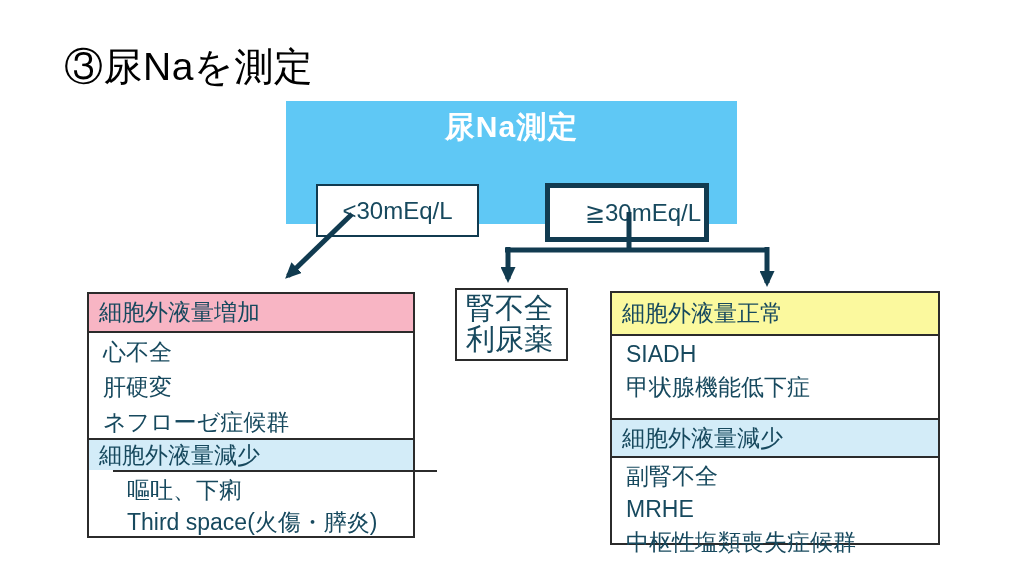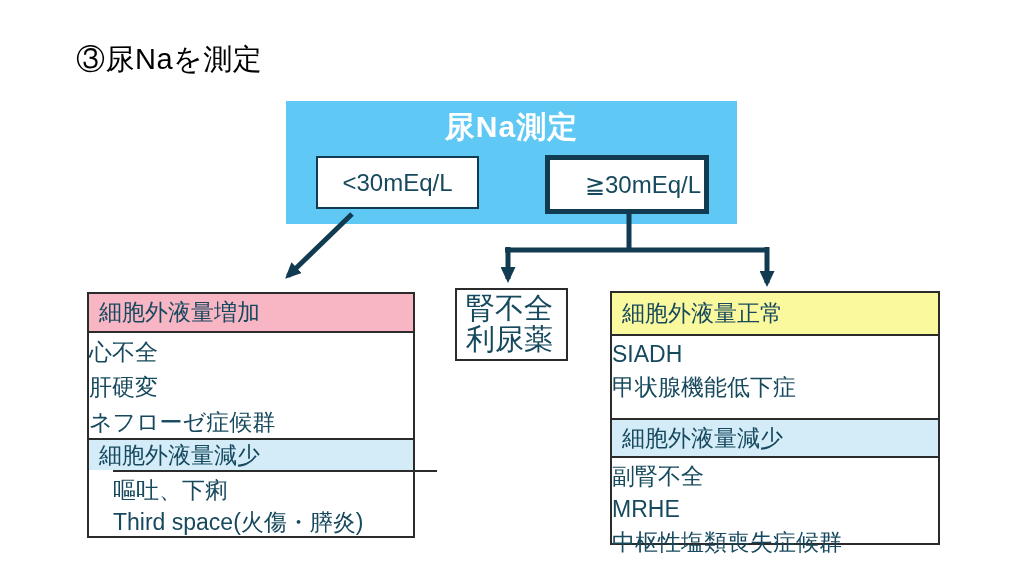--- a/index.html
+++ b/index.html
@@ -8,22 +8,22 @@
     background: #ffffff;
     font-family: "Liberation Sans", sans-serif;
     position: relative;
     overflow: hidden;
   }
   * { box-sizing: border-box; }
 
   .slide { position: absolute; inset: 0; background: #fff; }
 
   .slide-title {
-    position: absolute; left: 76px; top: 40px;
-    font-size: 29px; color: #000; letter-spacing: 0.5px;
+    position: absolute; left: 64px; top: 40px;
+    font-size: 39px; color: #000; letter-spacing: 0.5px;
     white-space: nowrap;
   }
 
   
   .root-box {
     position: absolute; left: 286px; top: 101px;
     width: 451px; height: 123px;
     background: var(--sky, #5FC8F5);
   }
   .root-title {
@@ -31,20 +31,21 @@
     text-align: center;
     font-size: 30px; font-weight: bold; color: #ffffff;
     letter-spacing: 1px;
   }
   .branch {
     position: absolute; background: #ffffff;
     color: var(--teal, #17495E);
     font-size: 24px;
     display: flex; align-items: center; justify-content: center;
     white-space: nowrap;
+    margin-top: 28px;
   }
   .branch.low {
     left: 30px; top: 55px; width: 163px; height: 53px;
     border: 2px solid var(--dark, #113B50);
   }
   .branch.high {
     left: 259px; top: 54px; width: 164px; height: 59px;
     border: 5px solid var(--dark, #113B50);
     padding-left: 32px;
   }
@@ -62,21 +63,21 @@
   .table {
     position: absolute;
     border: 2px solid var(--tblborder, #2B2B2B);
     background: #fff;
     color: var(--teal, #17495E);
     font-size: 23px;
   }
   .row { width: 100%; }
   .row + .row { border-top: 2px solid var(--tblborder, #2B2B2B); }
   .row.header { display: flex; align-items: center; padding-left: 10px; }
-  .row.body { padding: 2px 0 0 0; }
+  .row.body { padding: 2px 0 0 14px; }
   .row.body .line { white-space: nowrap; }
 
   .left-table  { left: 87px;  top: 292px; width: 328px; height: 246px; }
   .lt-r1 { height: 37px; background: var(--pink, #F8B5C4); text-align: center; }
   .lt-r2 { height: 107px; } .lt-r2 .line { line-height: 35px; }
   .lt-r3 { height: 32px; background: var(--ltblue, #D3ECF8); }
   .lt-r4 { height: 66px; margin-left: 24px; } .lt-r4 .line { line-height: 32px; }
 
   .mid-box {
     position: absolute; left: 455px; top: 288px;

